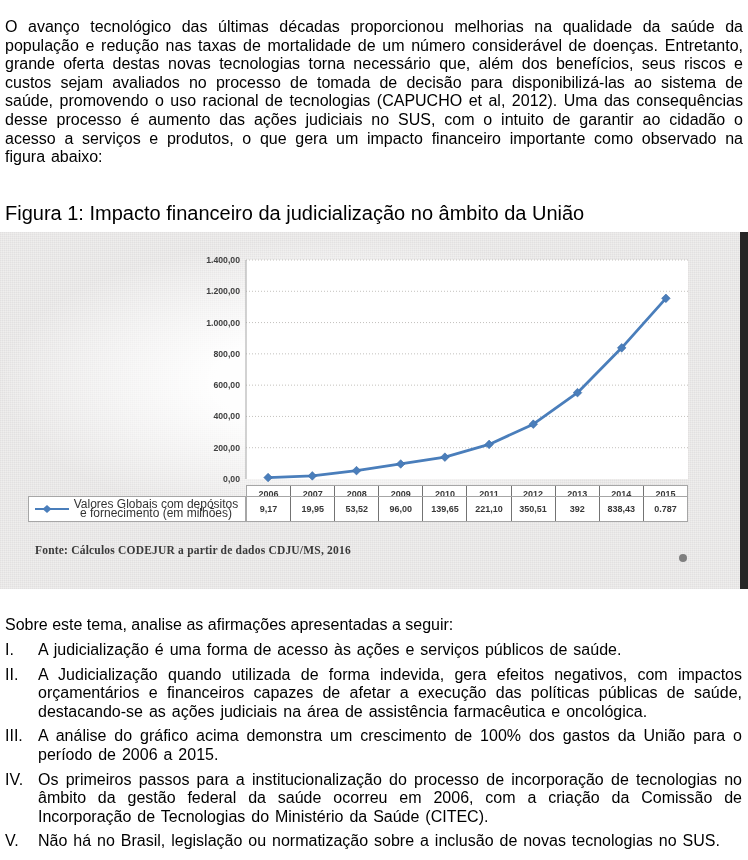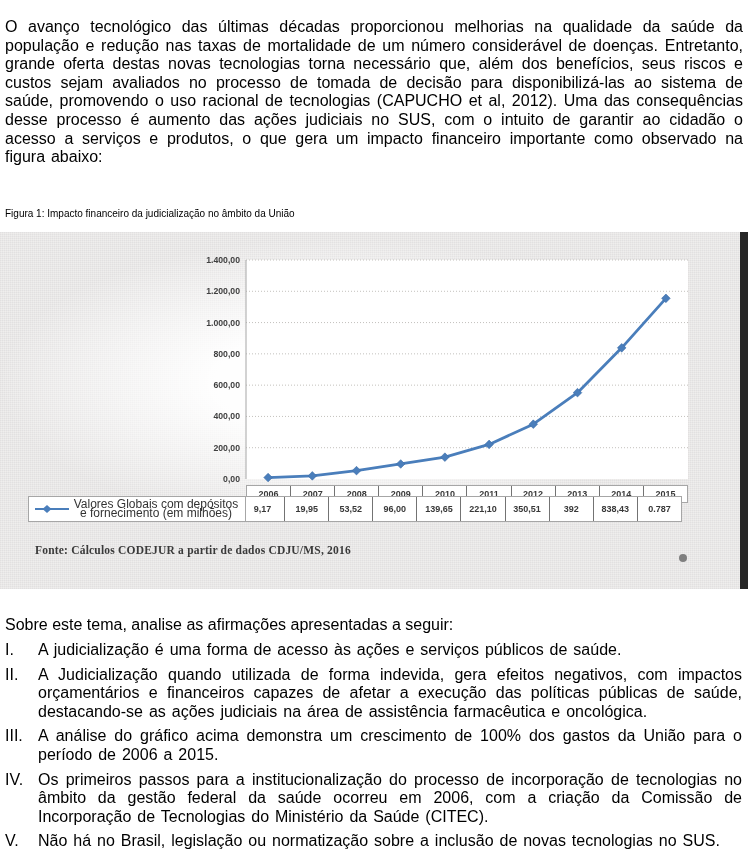--- a/index.html
+++ b/index.html
@@ -2,33 +2,33 @@
 <html lang="pt"><head>
 <meta charset="utf-8">
 <style>
   html,body{margin:0;padding:0;background:#ffffff;}
   body{width:748px;height:860px;font-family:"Liberation Sans",sans-serif;color:#000;overflow:hidden;}
   .page{position:relative;width:748px;height:860px;}
 
   .para{box-sizing:border-box;height:170px;overflow:hidden;padding:2px 5px 0 5px;
         font-size:16px;line-height:18.6px;text-align:justify;word-spacing:1.5px;}
 
-  .caption{margin:18px 16px 0 5px;font-size:10px;line-height:19px;}
+  .caption{margin:18px 16px 0 5px;font-size:20px;line-height:19px;}
 
   .figure{position:relative;margin-top:9px;width:748px;height:357px;overflow:hidden;
     background-color:#efeeed;
     background-image:
       radial-gradient(ellipse 58% 52% at 45% 42%, rgba(255,255,255,.97) 28%, rgba(255,255,255,0) 78%),
       repeating-linear-gradient(0deg, rgba(110,115,135,.055) 0 1px, transparent 1px 2px),
       repeating-linear-gradient(90deg, rgba(135,115,110,.05) 0 1px, transparent 1px 2px);}
   .chart-svg{position:absolute;left:0;top:0;}
 
   .row{position:absolute;display:flex;box-sizing:border-box;background:#fff;}
   .year-row{left:246px;top:253px;width:442px;height:18px;border:1px solid #a6a6a6;}
-  .value-row{left:240px;top:264px;width:442px;height:26px;border:1px solid #a6a6a6;border-top:1px solid #a6a6a6;}
+  .value-row{left:246px;top:264px;width:442px;height:26px;border:1px solid #a6a6a6;border-top:1px solid #a6a6a6;}
   .cell{flex:1;display:flex;align-items:center;justify-content:center;
         font-size:9px;font-weight:bold;color:#383838;border-left:1px solid #737373;}
   .cell:first-child{border-left:none;}
 
   .legend-cell{position:absolute;left:28px;top:264px;width:218px;height:26px;box-sizing:border-box;
         border:1px solid #a6a6a6;background:#fff;display:flex;align-items:center;padding:1px 3px 1px 5px;}
   .legend-label{flex:1;font-size:12px;line-height:9px;text-align:center;color:#333;}
 
   .fonte{position:absolute;left:35px;top:312px;font-family:"Liberation Serif",serif;
          font-size:11.5px;font-weight:700;color:#3a3a3a;letter-spacing:.2px;}

